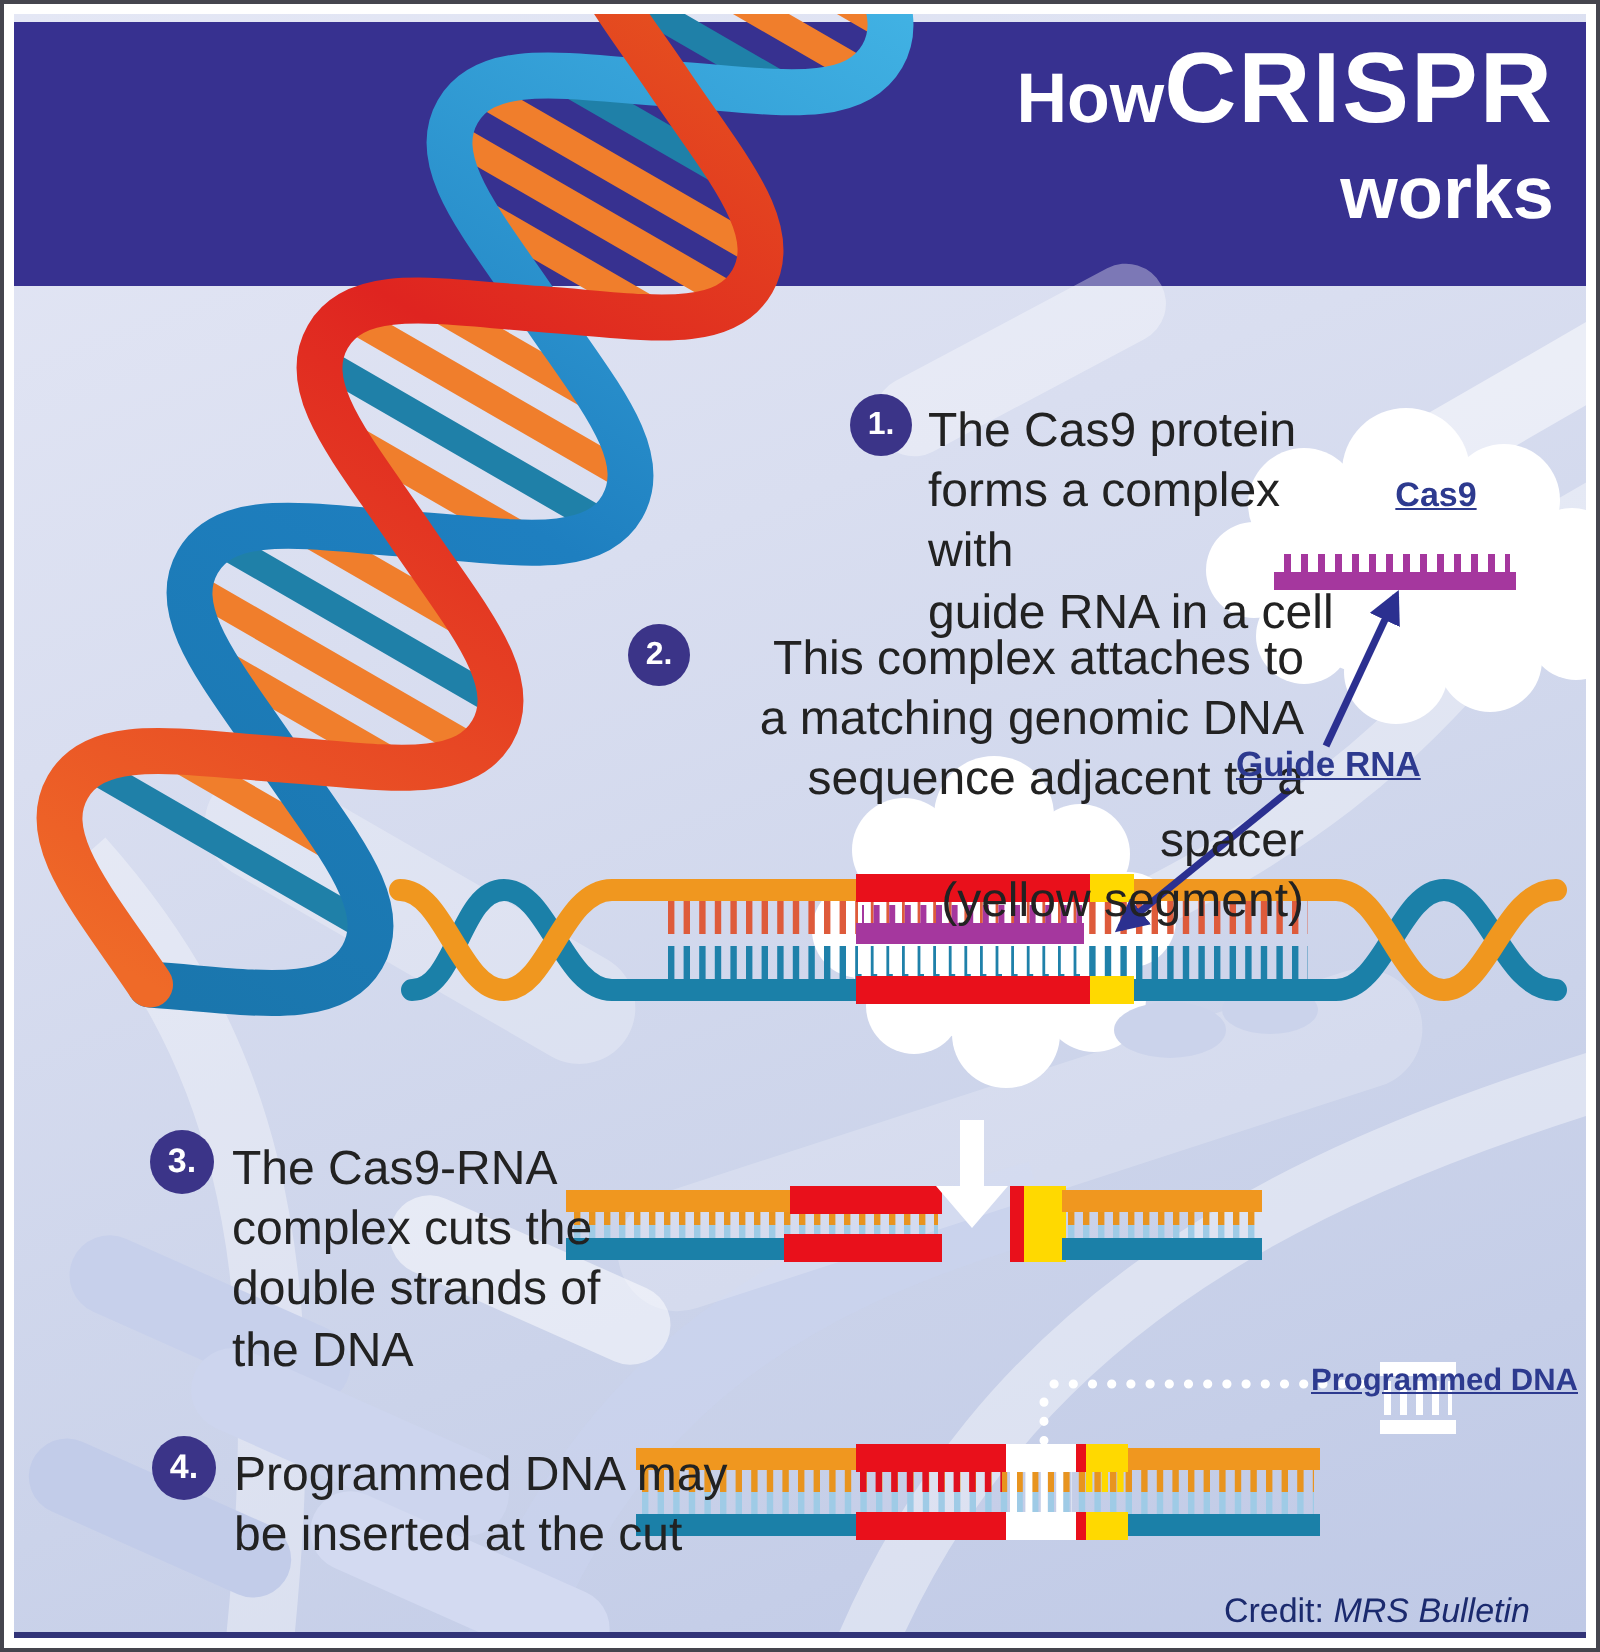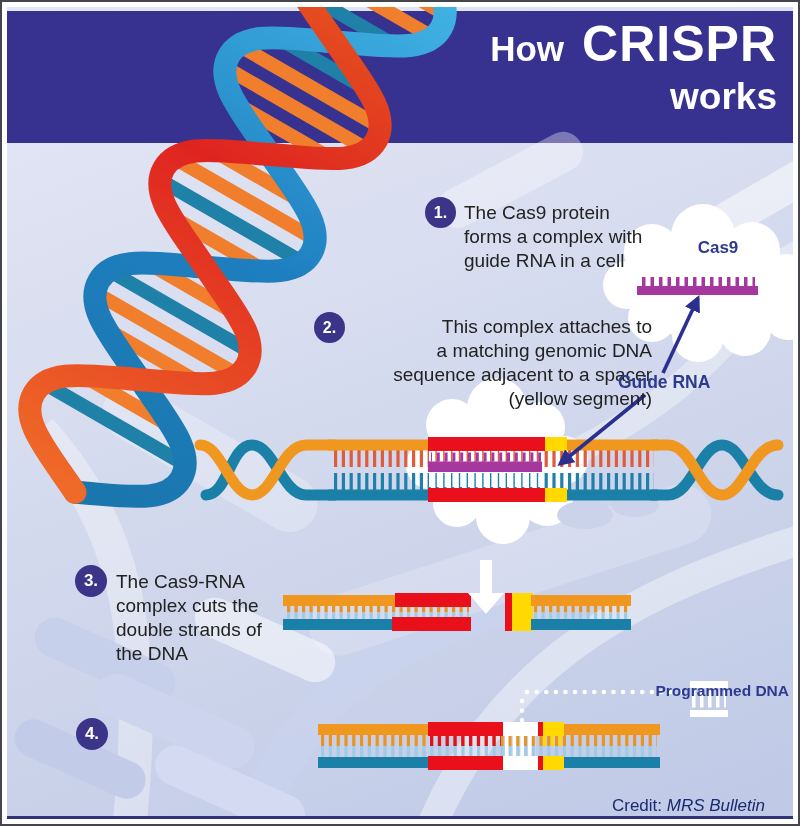--- a/index.html
+++ b/index.html
@@ -2,30 +2,30 @@
 <html><head>
 <meta charset="utf-8">
 <style>
   html,body{margin:0;padding:0;background:#888;}
   .outer{box-sizing:border-box;width:800px;height:826px;background:#fff;border:2px solid #45454e;padding:5px;font-family:"Liberation Sans",sans-serif;}
   .canvas{box-sizing:border-box;position:relative;width:786px;height:812px;overflow:hidden;
           background:linear-gradient(160deg,#e4e7f5 0%,#d9def0 35%,#cbd3ea 70%,#bfc9e6 100%);
           border-bottom:3px solid #323478;}
   .banner{position:absolute;left:0;top:4px;width:786px;height:132px;background:#373190;z-index:1;}
   .title{position:absolute;right:16px;top:12px;text-align:right;color:#fff;z-index:4;line-height:1;}
-  .title .l1{display:flex;align-items:baseline;justify-content:flex-end;gap:18px;}
+  .title .l1{display:flex;align-items:baseline;justify-content:flex-end;}
   .t-how{font-size:35px;font-weight:bold;}
   .t-crispr{font-size:50px;font-weight:bold;letter-spacing:1px;}
   .t-works{font-size:37px;font-weight:bold;margin-top:9px;}
   svg.art{position:absolute;left:-7px;top:-7px;z-index:2;}
   .badge{position:absolute;z-index:3;width:31px;height:31px;border-radius:50%;background:#3b3488;color:#fff;
          font-size:16px;font-weight:bold;display:flex;align-items:center;justify-content:center;}
   .badge.big{width:32px;height:32px;font-size:17px;}
-  .step-text{position:absolute;z-index:3;font-size:19px;color:#222;line-height:1.26;white-space:pre-line;}
-  .lbl{position:absolute;z-index:3;color:#2d3a8f;font-weight:bold;}
+  .step-text{position:absolute;z-index:3;font-size:24px;color:#222;line-height:1.26;white-space:pre-line;}
+  .lbl{position:absolute;z-index:3;color:#2d3a8f;font-weight:bold;text-decoration:underline;}
   .credit{position:absolute;z-index:3;right:28px;top:789px;font-size:17px;color:#1b2a6e;}
   .credit .src{font-style:italic;}
 </style>
 </head>
 <body>
 
 <div class="outer">
 <div class="canvas">
 
   <div class="banner"></div>
@@ -207,20 +207,22 @@
 sequence adjacent to a spacer
 (yellow segment)</div>
 
   <div class="badge big" style="left:68px;top:558px;">3.</div>
   <div class="step-text" style="left:109px;top:563px;width:200px;">The Cas9-RNA
 complex cuts the
 double strands of
 the DNA</div>
 
   <div class="badge big" style="left:69px;top:711px;">4.</div>
+  <div class="step-text" style="left:110px;top:716px;width:270px;">Programmed DNA may
+be inserted at the cut</div>
 
   <div class="lbl" style="left:666px;top:231px;width:90px;text-align:center;font-size:17px;">Cas9</div>
   <div class="lbl" style="left:611px;top:365px;font-size:17.5px;">Guide RNA</div>
   <div class="lbl" style="right:4px;top:645px;font-size:15.5px;margin-top:30px;">Programmed DNA</div>
 
   <div class="credit">
     <span>Credit: </span><span class="src">MRS Bulletin</span>
   </div>
 
 </div>

